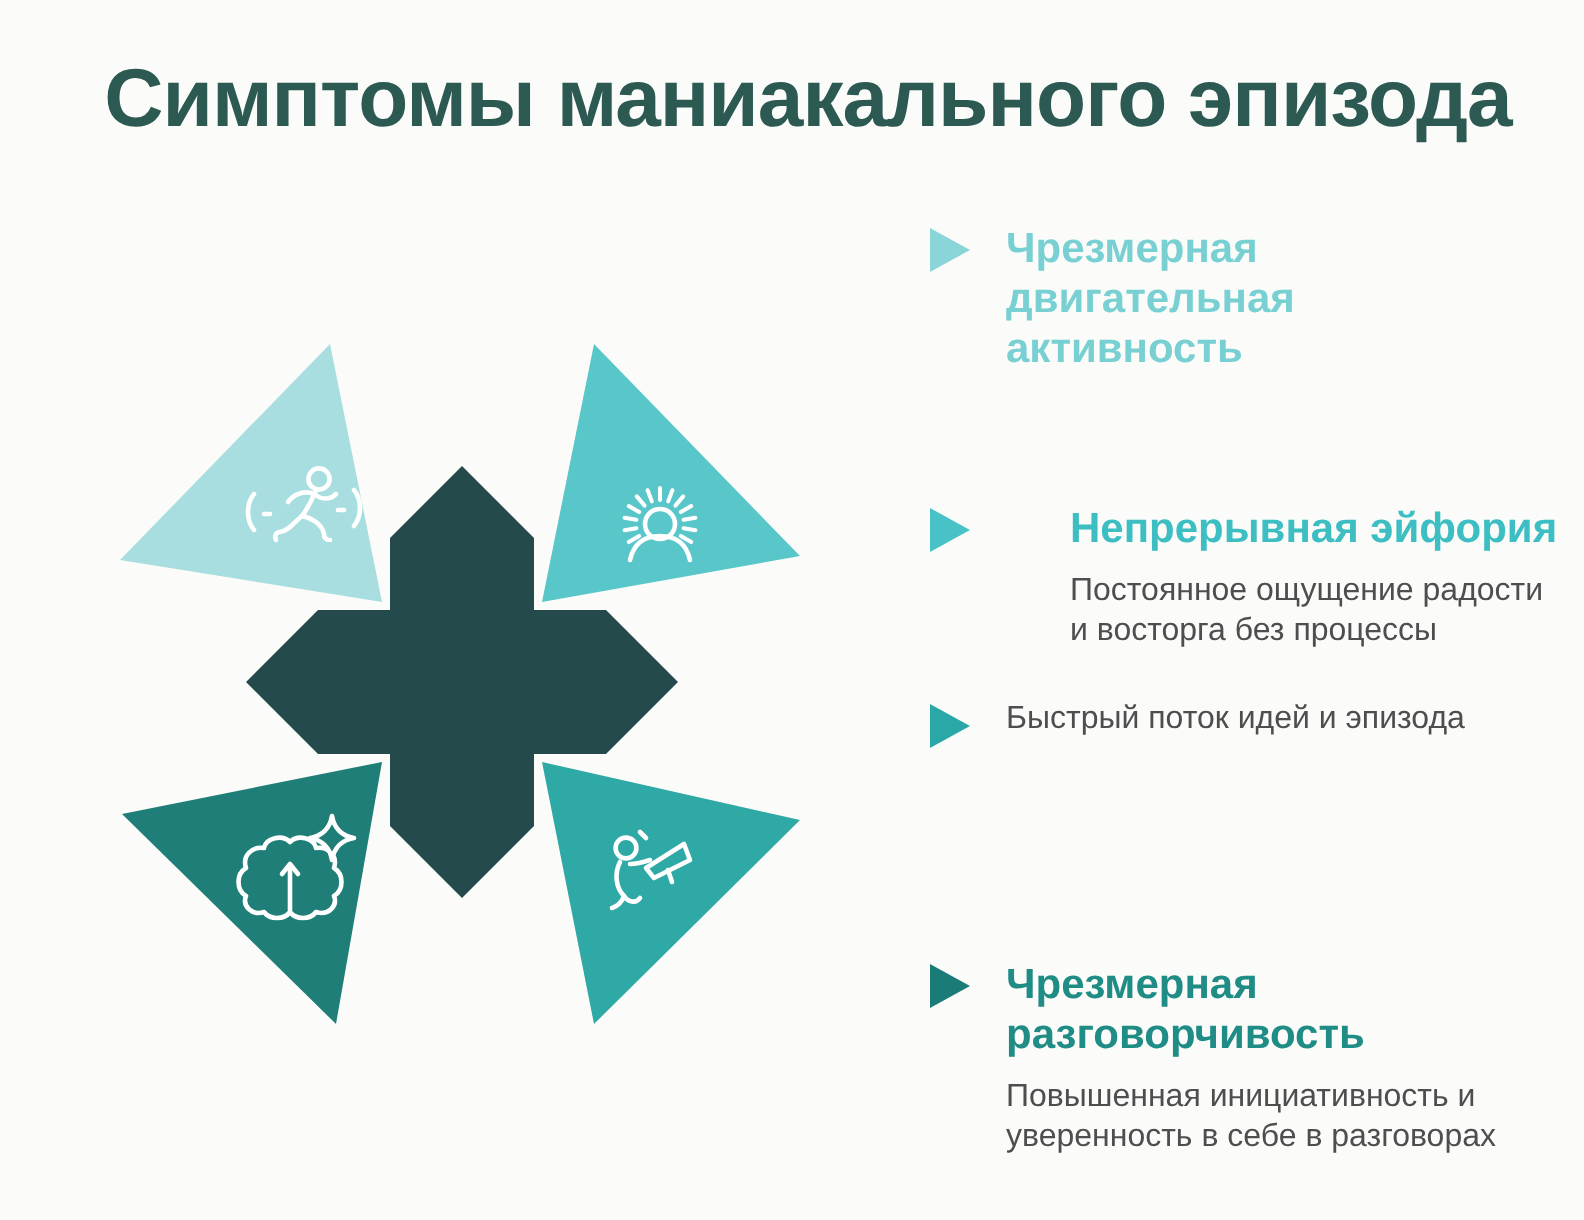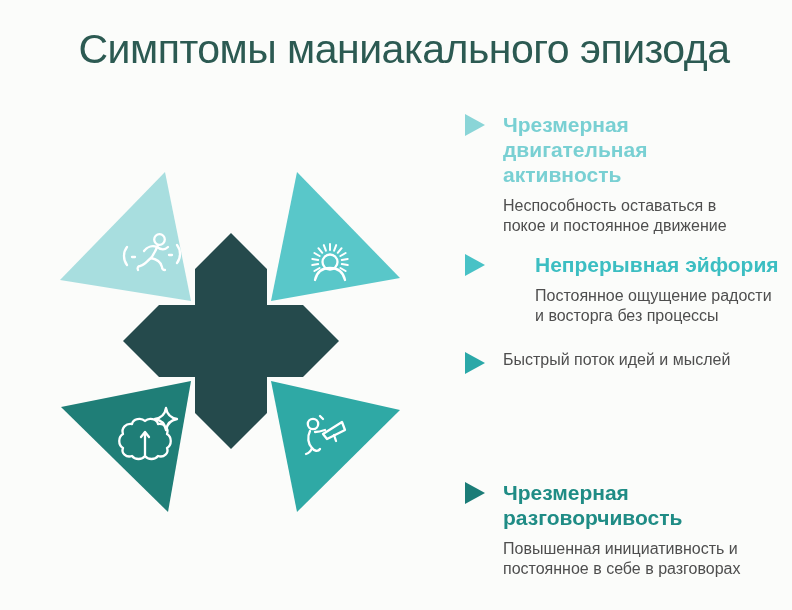--- a/index.html
+++ b/index.html
@@ -10,21 +10,21 @@
     position: relative;
     overflow: hidden;
   }
   .canvas { position: absolute; inset: 0; }
 
   .title {
     position: absolute;
     top: 26px; left: 16px; right: 0;
     text-align: center;
     font-size: 41px;
-    font-weight: 400;
+    font-weight: 700;
     letter-spacing: -0.5px;
     color: #2C5A52;
     white-space: nowrap;
   }
 
   .diagram { position: absolute; left: 40px; top: 150px; width: 400px; height: 400px; }
 
   .symptoms { position: absolute; left: 465px; top: 0; width: 312px; height: 566px; }
   .item { position: absolute; left: 0; display: flex; align-items: flex-start; }
   .item-1 { top: 112px; }
@@ -141,45 +141,43 @@
   </svg>
 
   <div class="symptoms">
 
     <div class="item item-1">
       <div class="bullet b1"></div>
       <div class="item-text">
         <div class="heading h1">Чрезмерная
 двигательная
 активность</div>
-        <div class="desc">Неспособность оставаться в
-покое и постоянное движение</div>
       </div>
     </div>
 
     <div class="item item-2">
       <div class="bullet b2"></div>
       <div class="item-text">
         <div class="heading h2">Непрерывная эйфория</div>
         <div class="desc">Постоянное ощущение радости
 и восторга без процессы</div>
       </div>
     </div>
 
     <div class="item item-3">
       <div class="bullet b3"></div>
       <div class="item-text">
-        <div class="desc">Быстрый поток идей и мыслей</div>
+        <div class="desc">Быстрый поток идей и эпизода</div>
       </div>
     </div>
 
     <div class="item item-4">
       <div class="bullet b4"></div>
       <div class="item-text">
         <div class="heading h4">Чрезмерная
 разговорчивость</div>
         <div class="desc">Повышенная инициативность и
-постоянное в себе в разговорах</div>
+уверенность в себе в разговорах</div>
       </div>
     </div>
 
   </div>
 </div>
 
 </body></html>

